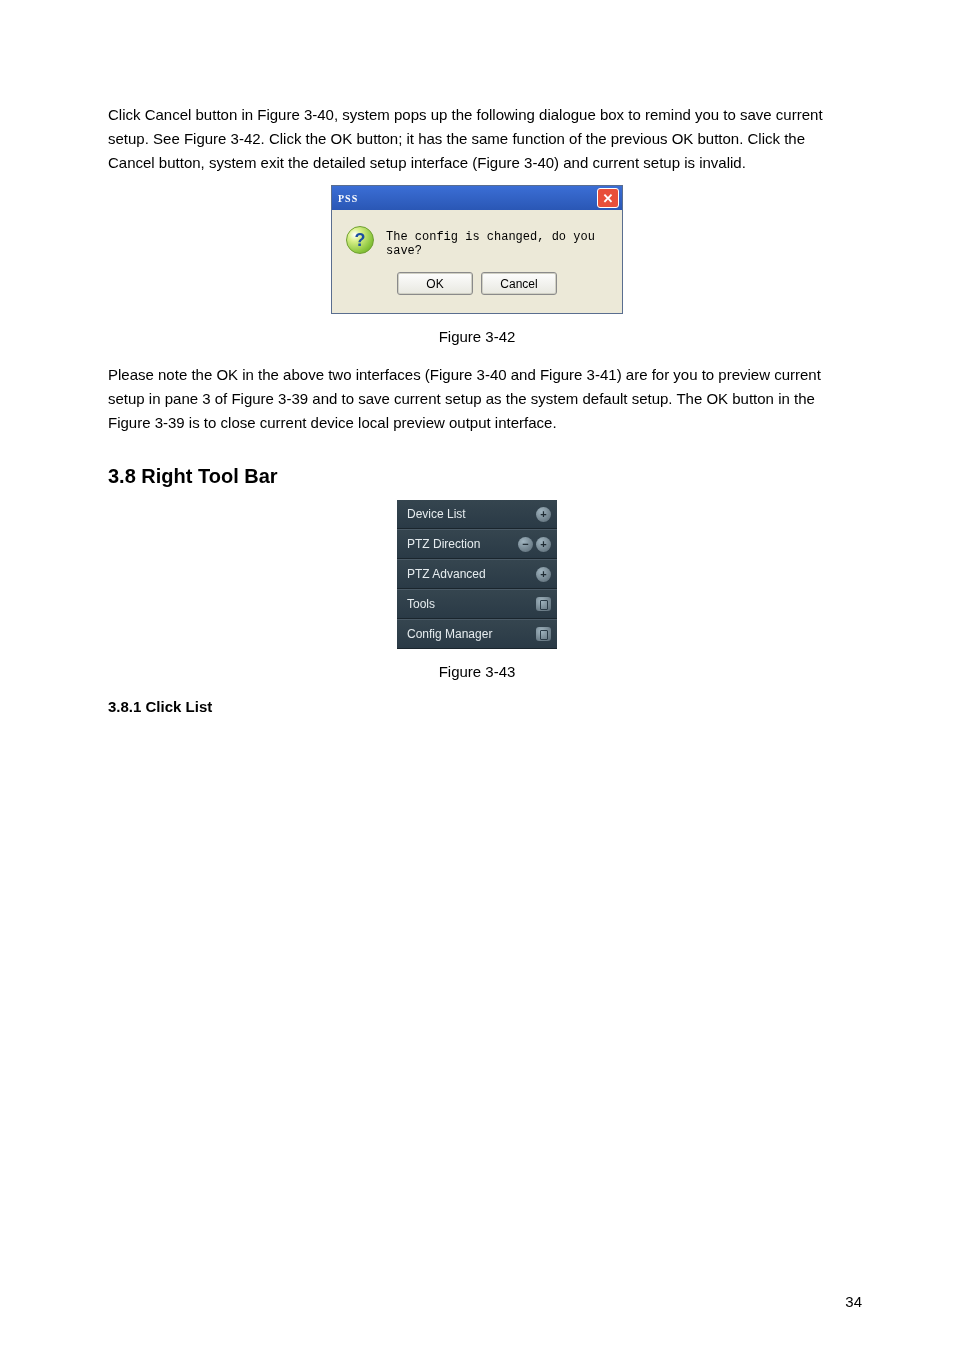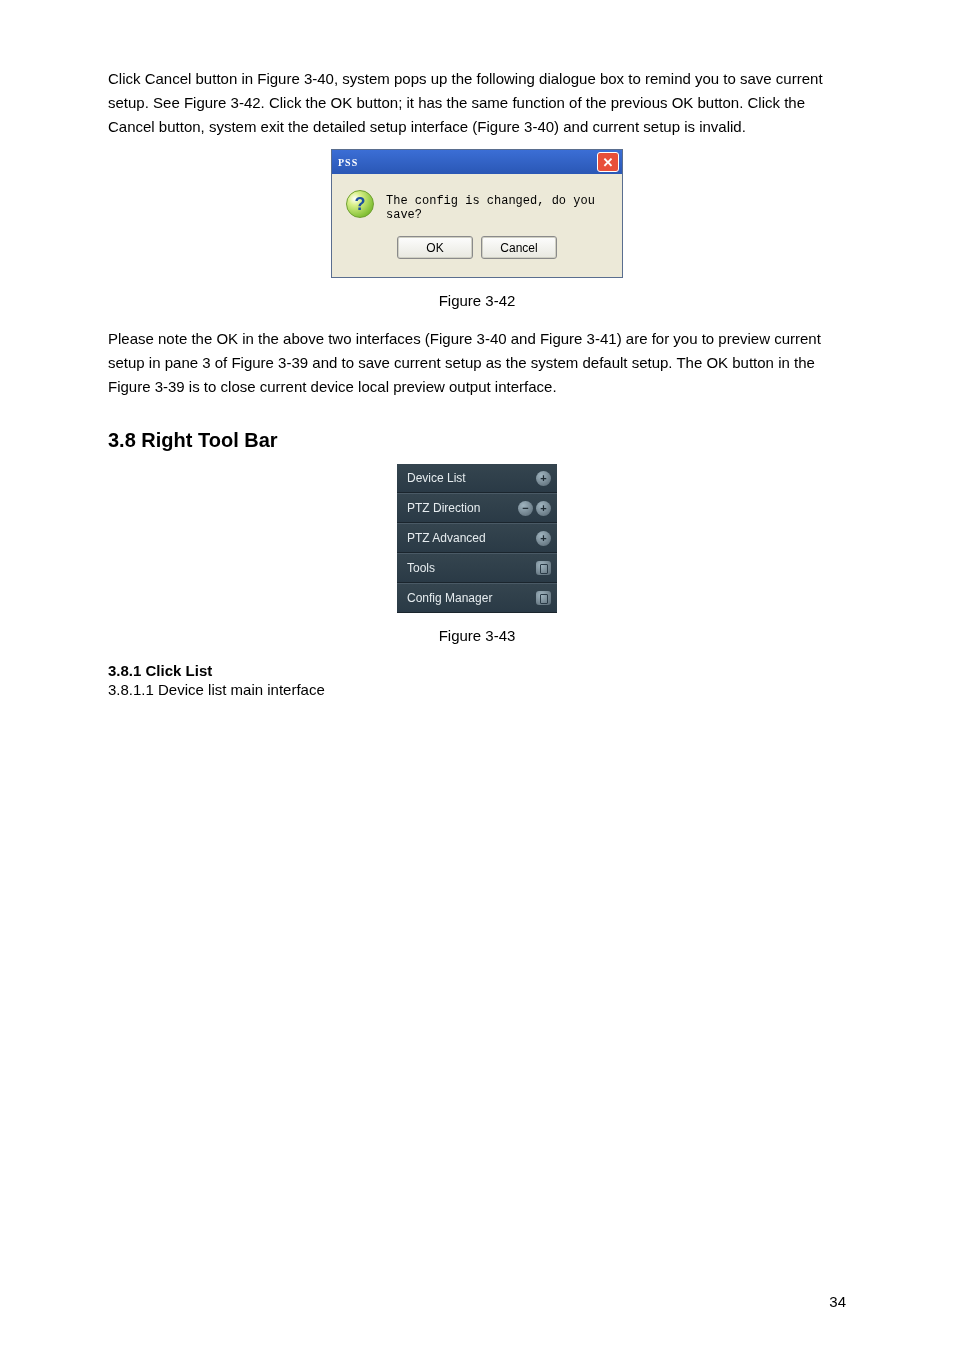--- a/index.html
+++ b/index.html
@@ -5,21 +5,21 @@
   body {
     margin: 0;
     padding: 0;
     font-family: Arial, Helvetica, sans-serif;
     background: #fff;
     color: #000;
   }
   .page {
     width: 954px;
     min-height: 1350px;
-    padding: 67px 108px 40px 108px;
+    padding: 103px 108px 40px 108px;
     box-sizing: border-box;
     position: relative;
   }
   .para {
     font-size: 15px;
     line-height: 1.6;
     margin: 0 0 4px 0;
   }
   .fig-caption {
     text-align: center;
@@ -36,21 +36,21 @@
     font-weight: bold;
     margin: 8px 0 2px 0;
   }
   .subsub {
     font-size: 15px;
     margin: 2px 0 2px 0;
   }
   .page-num {
     position: absolute;
     bottom: 40px;
-    right: 108px;
+    right: 92px;
     font-size: 15px;
   }
 
   
   .dialog-wrap {
     display: flex;
     justify-content: center;
     margin: 10px 0 0 0;
   }
   .dialog {
@@ -257,16 +257,15 @@
         <div class="rtb-icons">
           <div class="ic-panel"></div>
         </div>
       </div>
     </div>
   </div>
 
   <div class="fig-caption">Figure 3-43</div>
 
   <h3 class="sub">3.8.1  Click List</h3>
-  <div class="subsub">3.8.1.1  Device list main interface</div>
 
   <div class="page-num">34</div>
 </div>
 
 </body></html>

